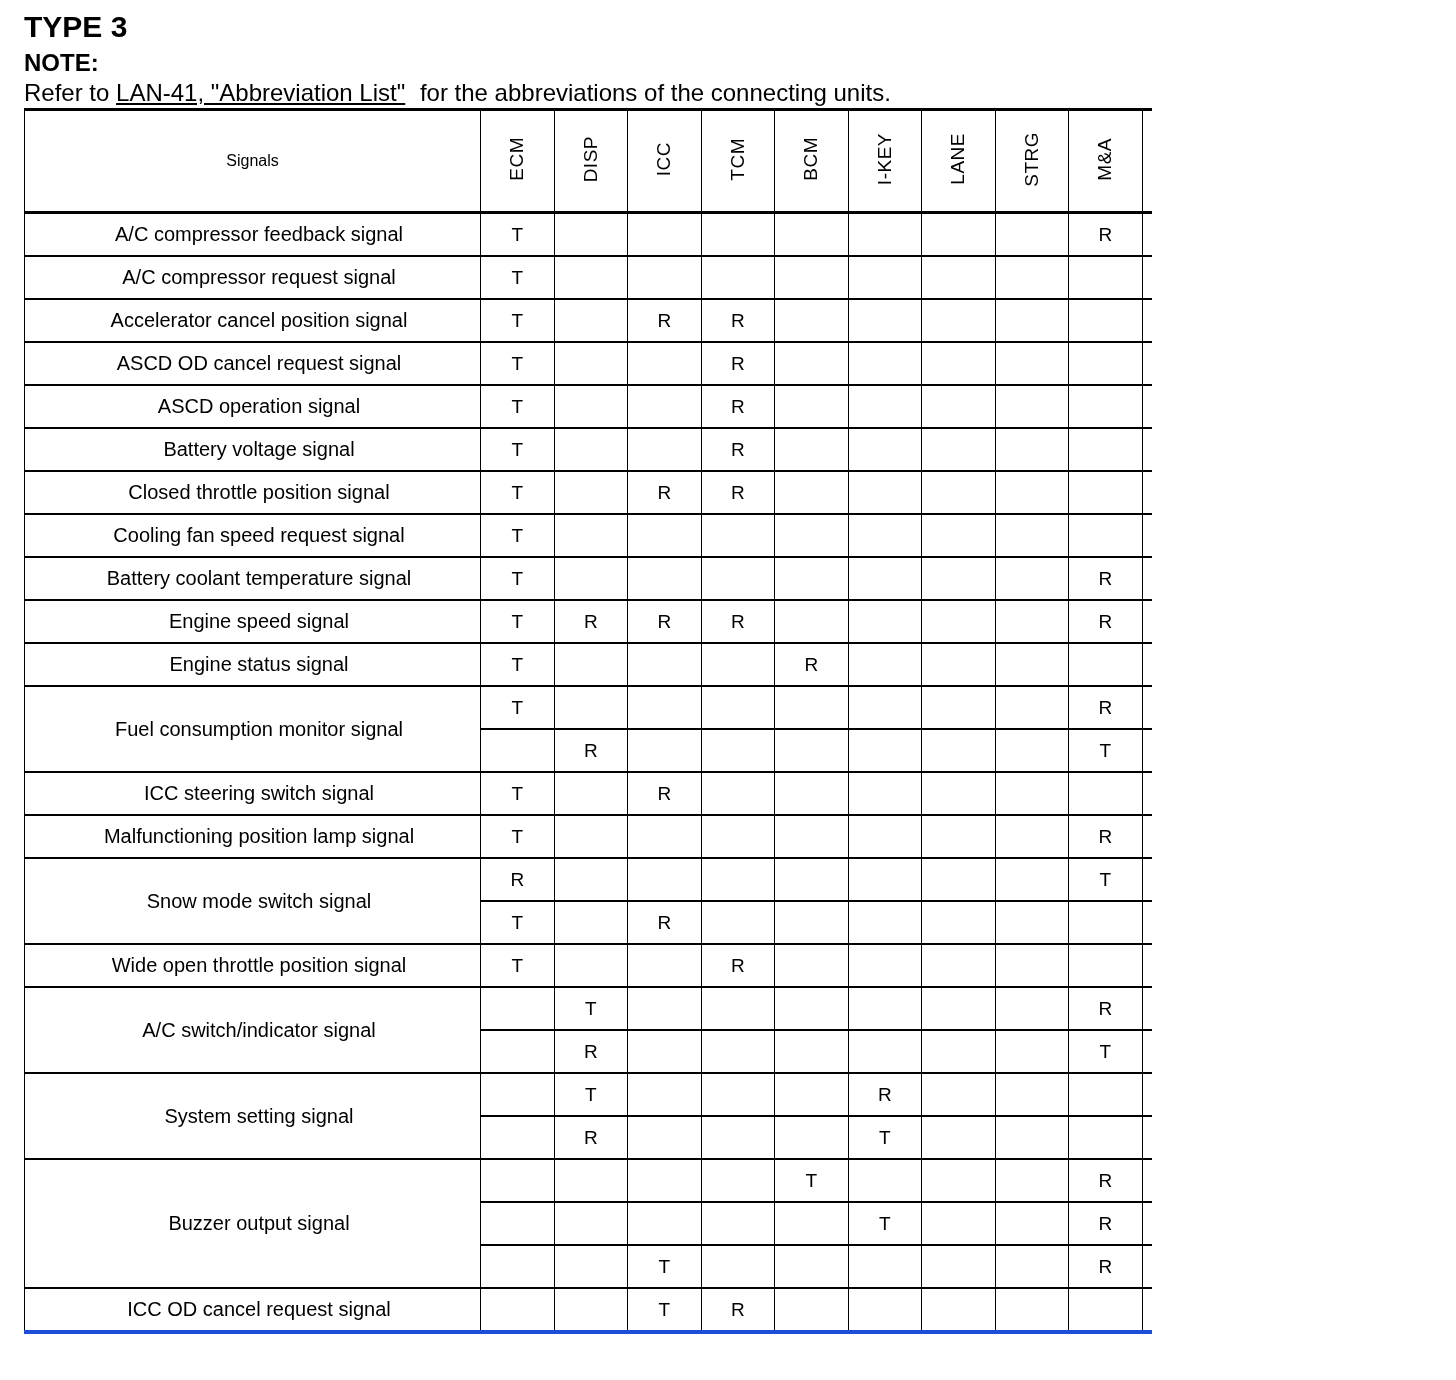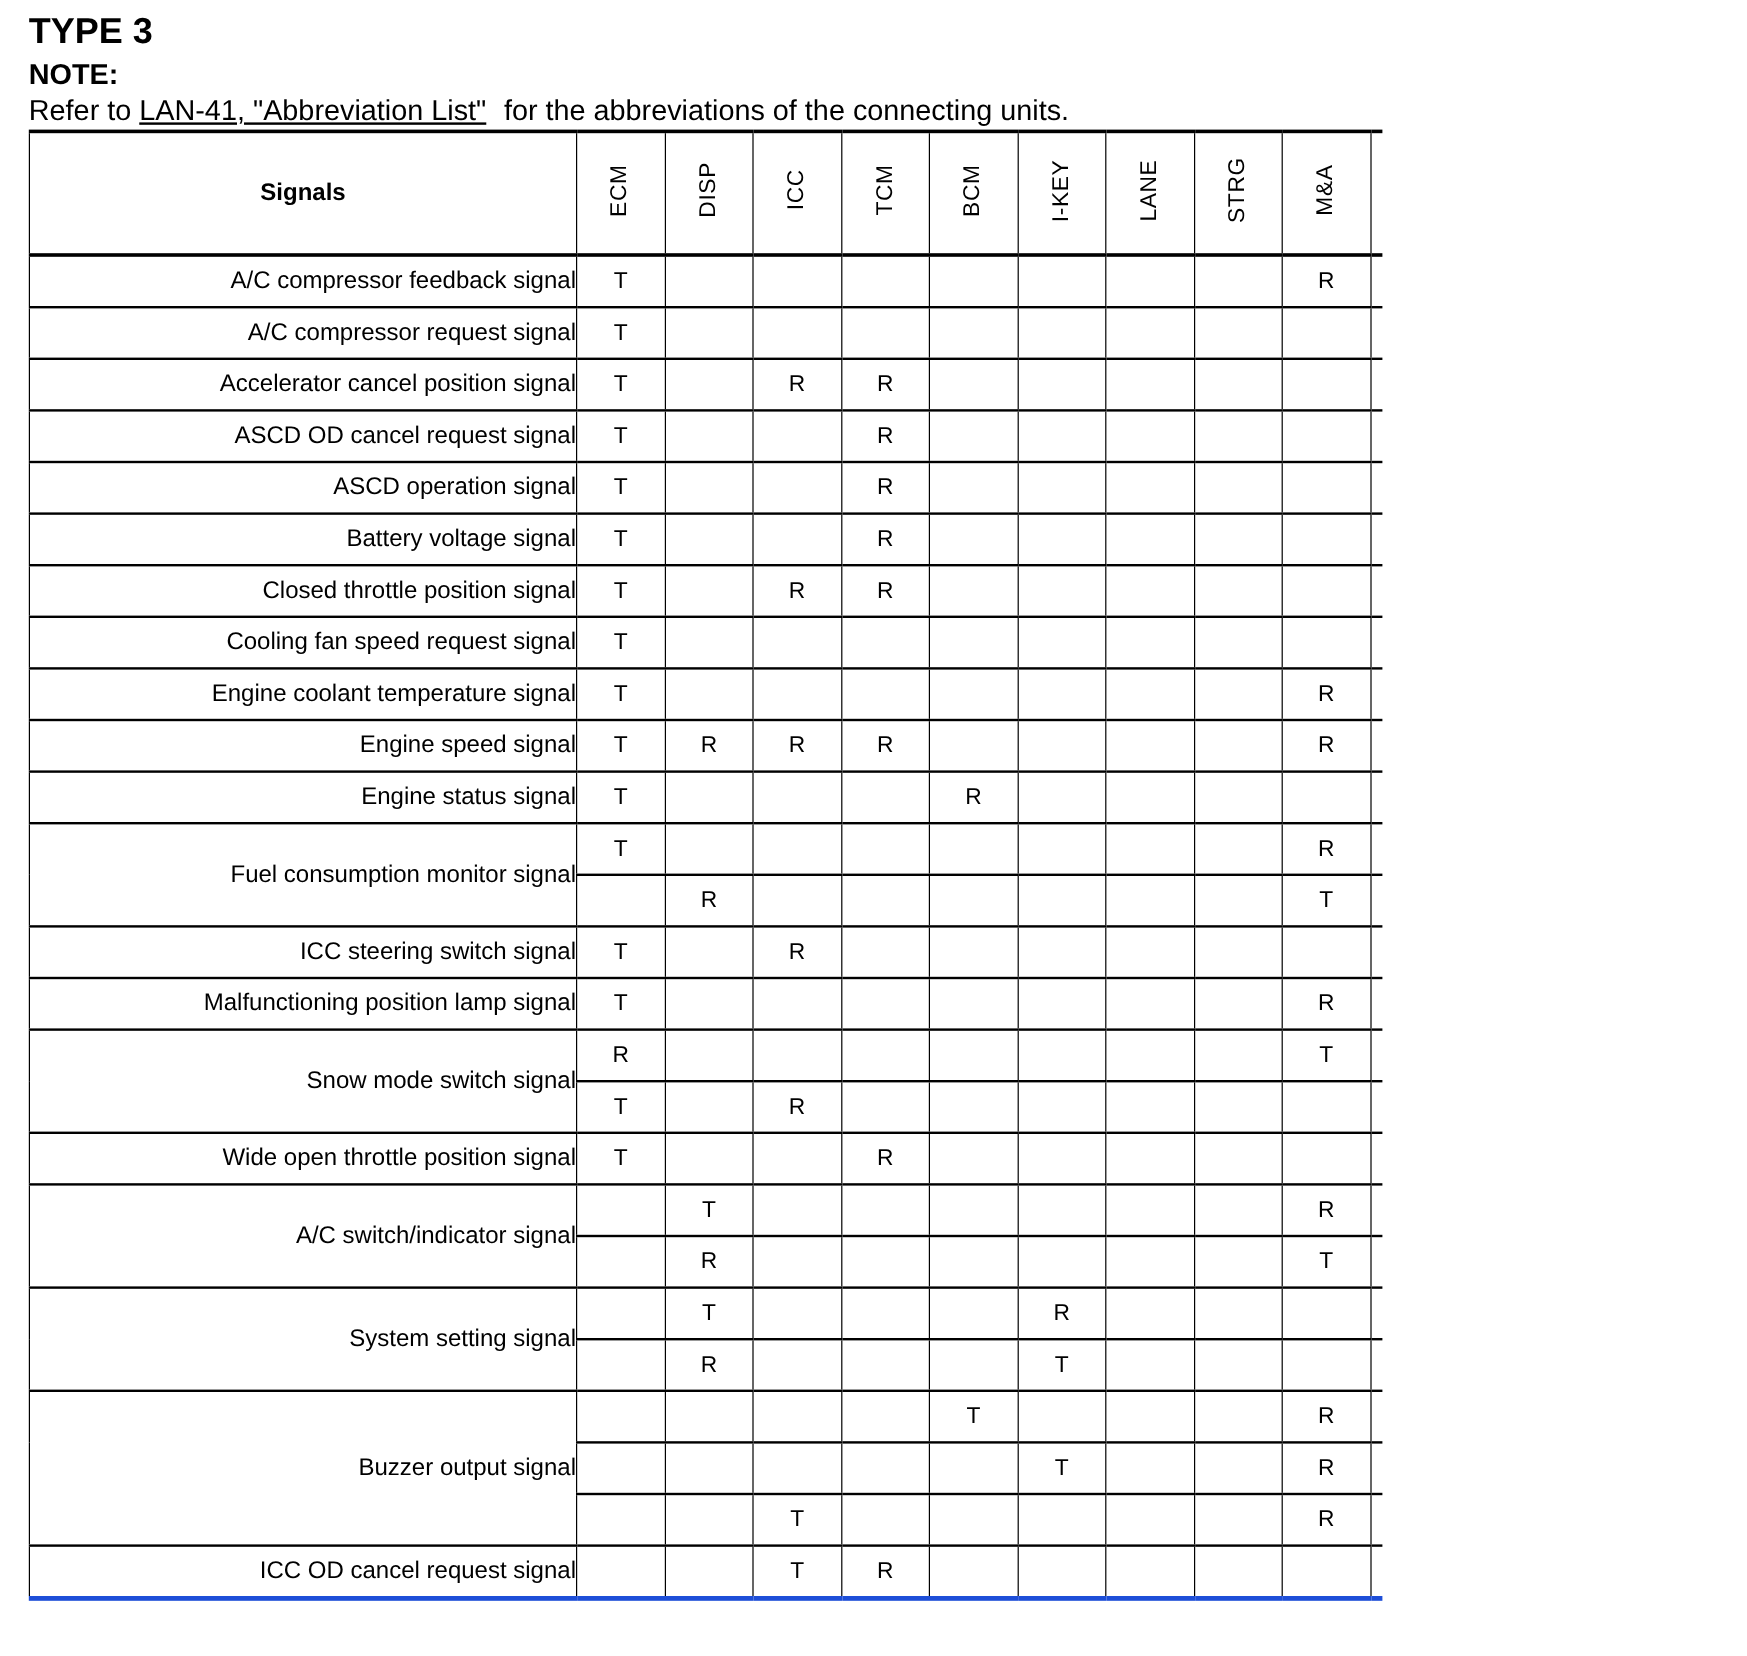--- a/index.html
+++ b/index.html
@@ -57,22 +57,22 @@
   }
   thead th {
     border-top: 3px solid #000;
     border-bottom: 3px solid #000;
     height: 100px;
     vertical-align: middle;
     text-align: center;
     background: #fff;
   }
   th.signals-h {
-    font-size: 20px;
-    font-weight: bold;
+    font-size: 16px;
+    font-weight: normal;
   }
   .vtext {
     writing-mode: vertical-rl;
     transform: rotate(180deg);
     display: inline-block;
     white-space: nowrap;
     font-size: 19px;
     font-weight: normal;
     letter-spacing: 0.5px;
   }
@@ -80,21 +80,21 @@
     height: 41px;
     border-top: 2px solid #000;
     border-bottom: 2px solid #000;
     border-left: 1px solid #000;
     border-right: 1px solid #000;
     text-align: center;
     font-size: 19px;
     vertical-align: middle;
   }
   tbody td.signal {
-    text-align: right;
+    text-align: center;
     padding-left: 13px;
     font-size: 20px;
   }
   tbody tr:last-child td {
     border-bottom: 4px solid #1d4ed8;
   }
 </style>
 </head>
 <body>
 
@@ -261,21 +261,21 @@
           <td></td>
           <td></td>
           <td></td>
           <td></td>
           <td></td>
           <td></td>
           <td></td>
           <td>R</td>
         </tr>
         <tr>
-          <td class="signal" rowspan="1">Engine coolant temperature signal</td>
+          <td class="signal" rowspan="1">Battery coolant temperature signal</td>
           <td>T</td>
           <td></td>
           <td></td>
           <td></td>
           <td></td>
           <td></td>
           <td></td>
           <td></td>
           <td>R</td>
           <td></td>

